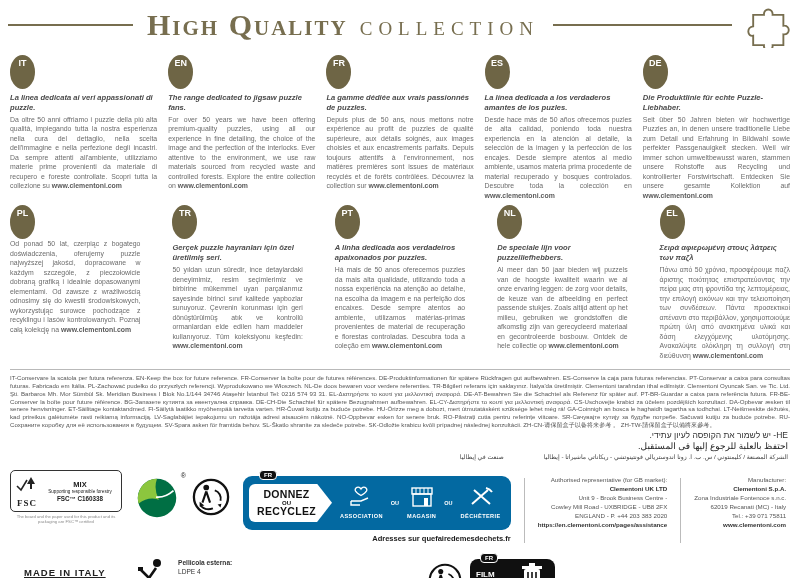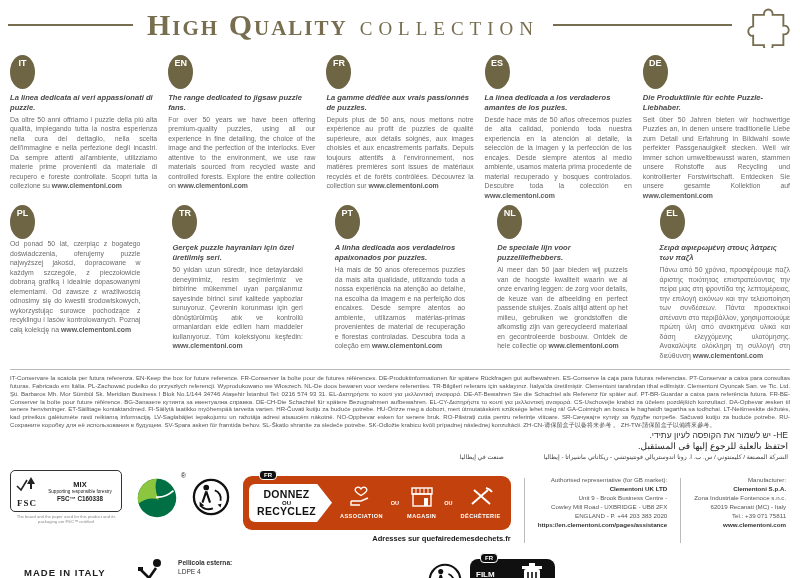--- a/index.html
+++ b/index.html
@@ -49,42 +49,42 @@
   .fsc-mix { font-size:7.5px; font-weight:bold; }
   .fsc-sup { font-size:4.6px; line-height:1.15; }
   .fsc-code { font-size:6.3px; font-weight:bold; margin-top:1px; }
   .fsc-foot { font-size:4.2px; color:#8a8a8a; text-align:center; margin-top:2px; line-height:1.2; }
 
   .greendot { position:relative; margin-top:6px; }
   .greendot .reg { position:absolute; top:-4px; right:-7px; font-size:7px; color:#222; }
 
   .triman1 { margin-top:8px; }
 
-  .frbadge { position:relative; background:#c2410c; border-radius:9px; height:54px; margin-top:6px;
+  .frbadge { position:relative; background:#0369a1; border-radius:9px; height:54px; margin-top:6px;
     display:flex; align-items:center; padding:0 10px 0 6px; gap:8px; color:#fff; }
   .fr-tab { position:absolute; top:-6px; left:16px; background:#101010; border:1px solid #fff;
     border-radius:4px; color:#fff; font-size:6px; font-weight:bold; padding:1px 4px; }
   .donnez { background:#fff; color:#111; font-weight:bold; text-align:center; line-height:1.05;
     padding:5px 16px 5px 8px; clip-path:polygon(0 0,82% 0,100% 50%,82% 100%,0 100%);
     border-radius:6px; }
   .donnez .big { font-size:10.5px; letter-spacing:.3px; }
   .donnez .sml { font-size:6px; }
   .fr-item { text-align:center; }
   .fr-item .lbl { font-size:5.6px; font-weight:bold; letter-spacing:.4px; margin-top:1px; }
   .fr-ou { font-size:5.5px; font-weight:bold; }
   .fr-caption { font-size:7.5px; font-weight:bold; color:#1a1a1a; text-align:right; margin-top:4px; }
 
   .addr-sep { width:1px; align-self:stretch; background:#bbb; margin-top:8px; }
   .addr { font-size:6.2px; line-height:1.45; color:#555; text-align:right; margin-top:6px; }
   .addr .b { font-weight:bold; color:#333; }
 
   
   .bottomrow { position:relative; height:120px; margin-top:2px; }
   .mii { position:absolute; left:24px; top:22px; text-align:center; color:#222; }
-  .mii-txt { font-size:9.5px; font-weight:bold; letter-spacing:1px; }
+  .mii-txt { font-size:9.5px; font-weight:bold; letter-spacing:1px;text-decoration:underline; }
   .flag { margin-top:3px; width:78px; height:24px; border:2px solid #2a2a2a; border-radius:2px;
     display:flex; overflow:hidden; }
   .flag div { flex:1; }
   .tidy { position:absolute; left:130px; top:12px; }
   .plastic { position:absolute; left:178px; top:14px; font-size:6.6px; line-height:1.35; color:#333; }
   .plastic .b { font-weight:bold; }
   .triman2 { position:absolute; left:428px; top:18px; }
   .filmbadge { position:absolute; left:470px; top:14px; background:#101010; border-radius:8px;
     height:40px; width:85px; display:flex; align-items:center; padding:0 6px; gap:6px; color:#fff; }
   .filmbadge .fr-tab { left:10px; }

